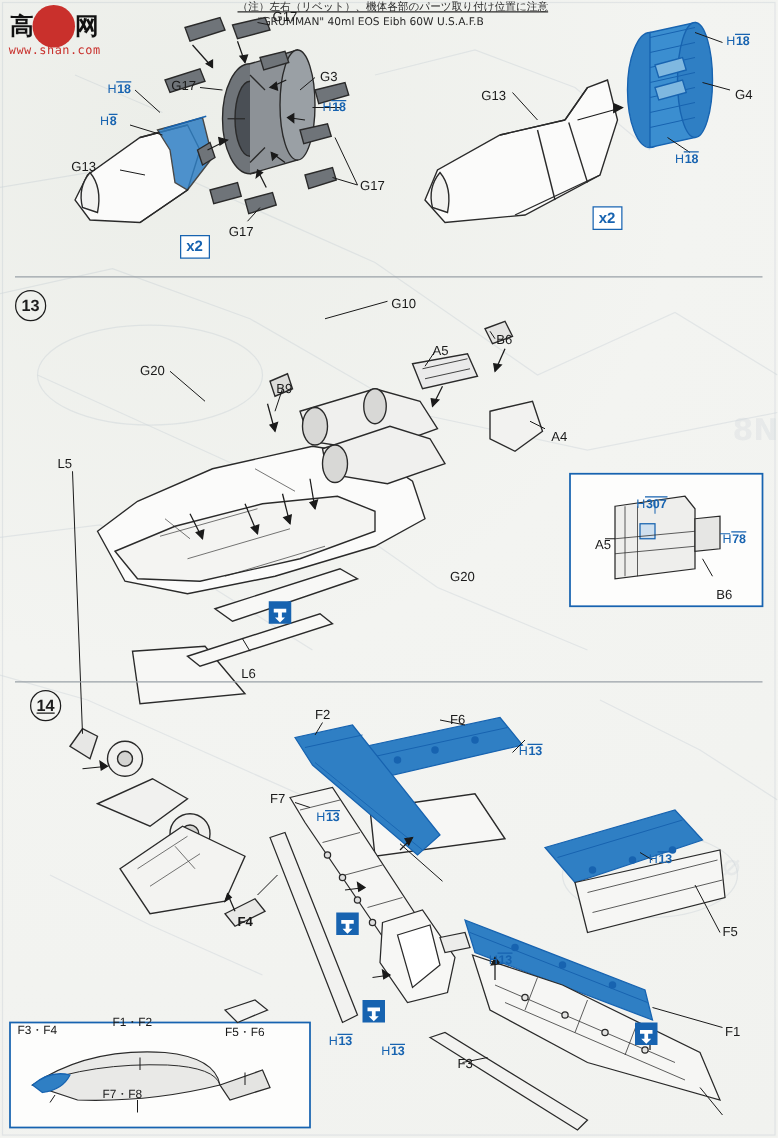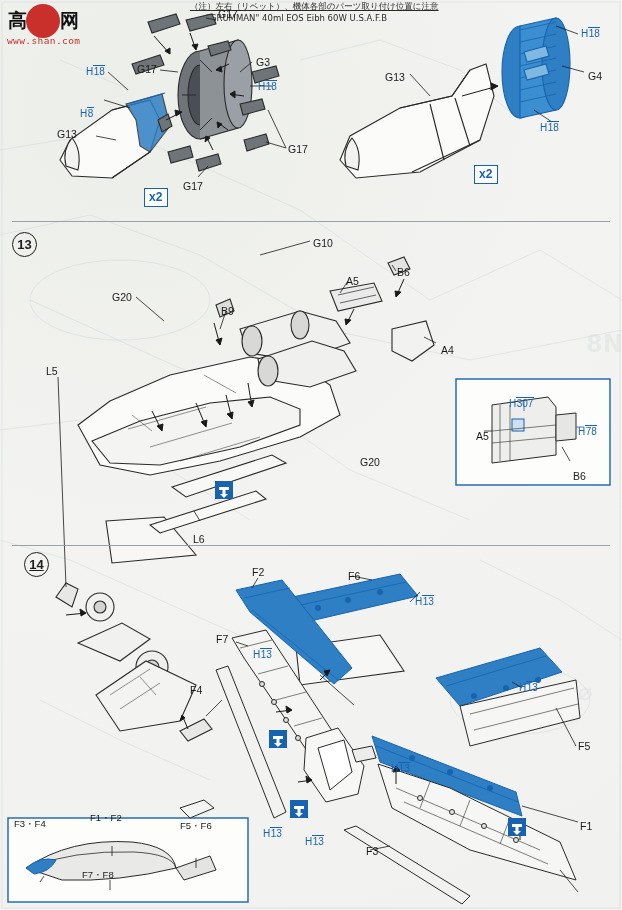--- a/index.html
+++ b/index.html
@@ -72,21 +72,21 @@
   }
   .lbl.small { font-size: 9.5px; }
 
   
   .htag {
     position: absolute;
     font-size: 10px; color: #1763b0;
     font-family: "Liberation Sans", sans-serif;
     white-space: nowrap;
   }
-  .htag .num { border-top: 1.1px solid #1763b0; padding: 0 .5px; }
+  .htag .num { border-top: 1.1px solid #1763b0; padding: 0 .5px; font-weight: bold; }
 
   
   .x2 {
     position: absolute;
     border: 1.4px solid #1763b0;
     color: #1763b0; background: #fff;
     font-size: 12px; font-weight: bold;
     padding: 1px 5px 2px 4px;
     font-family: "Liberation Sans", sans-serif;
   }
@@ -251,21 +251,21 @@
   <div class="lbl" style="left:218px;top:8px;">G17</div>
   <div class="lbl" style="left:137px;top:63px;">G17</div>
   <div class="lbl" style="left:288px;top:143px;">G17</div>
   <div class="lbl" style="left:183px;top:180px;">G17</div>
   <div class="lbl" style="left:256px;top:56px;">G3</div>
   <div class="lbl" style="left:57px;top:128px;">G13</div>
   <div class="lbl" style="left:385px;top:71px;">G13</div>
   <div class="lbl" style="left:588px;top:70px;">G4</div>
 
   <div class="htag" style="left:86px;top:66px;">H<span class="num">18</span></div>
-  <div class="htag" style="left:80px;top:108px;">H<span class="num">8</span></div>
+  <div class="htag" style="left:80px;top:92px;">H<span class="num">8</span></div>
   <div class="htag" style="left:258px;top:81px;">H<span class="num">18</span></div>
   <div class="htag" style="left:581px;top:28px;">H<span class="num">18</span></div>
   <div class="htag" style="left:540px;top:122px;">H<span class="num">18</span></div>
 
   <div class="x2" style="left:144px;top:188px;">x2</div>
   <div class="x2" style="left:474px;top:165px;">x2</div>
 
   <div class="divider" style="left:12px;top:221px;width:598px;"></div>
 
   <div class="stepnum" style="left:12px;top:232px;">13</div>
@@ -532,23 +532,23 @@
         <path d="M110,330 L110,340"></path>
       </g>
     </g>
 
     <g stroke="#2a2a2a" stroke-width="1" fill="#f4f4f2">
       <path d="M180,258 L204,250 L214,258 L190,268 Z"></path>
     </g>
   </svg>
 
   <div class="lbl" style="left:252px;top:566px;">F2</div>
-  <div class="lbl" style="left:348px;top:570px;">F6</div>
+  <div class="lbl" style="left:360px;top:570px;">F6</div>
   <div class="lbl" style="left:216px;top:633px;">F7</div>
-  <div class="lbl" style="left:190px;top:684px;">F4</div>
+  <div class="lbl" style="left:190px;top:732px;font-weight:bold;">F4</div>
   <div class="lbl" style="left:578px;top:740px;">F5</div>
   <div class="lbl" style="left:580px;top:820px;">F1</div>
   <div class="lbl" style="left:366px;top:845px;">F3</div>
   <div class="lbl" style="left:580px;top:936px;">F8</div>
 
   <div class="htag" style="left:415px;top:596px;">H<span class="num">13</span></div>
   <div class="htag" style="left:253px;top:649px;">H<span class="num">13</span></div>
   <div class="htag" style="left:519px;top:682px;">H<span class="num">13</span></div>
   <div class="htag" style="left:391px;top:763px;">H<span class="num">13</span></div>
   <div class="htag" style="left:263px;top:828px;">H<span class="num">13</span></div>

